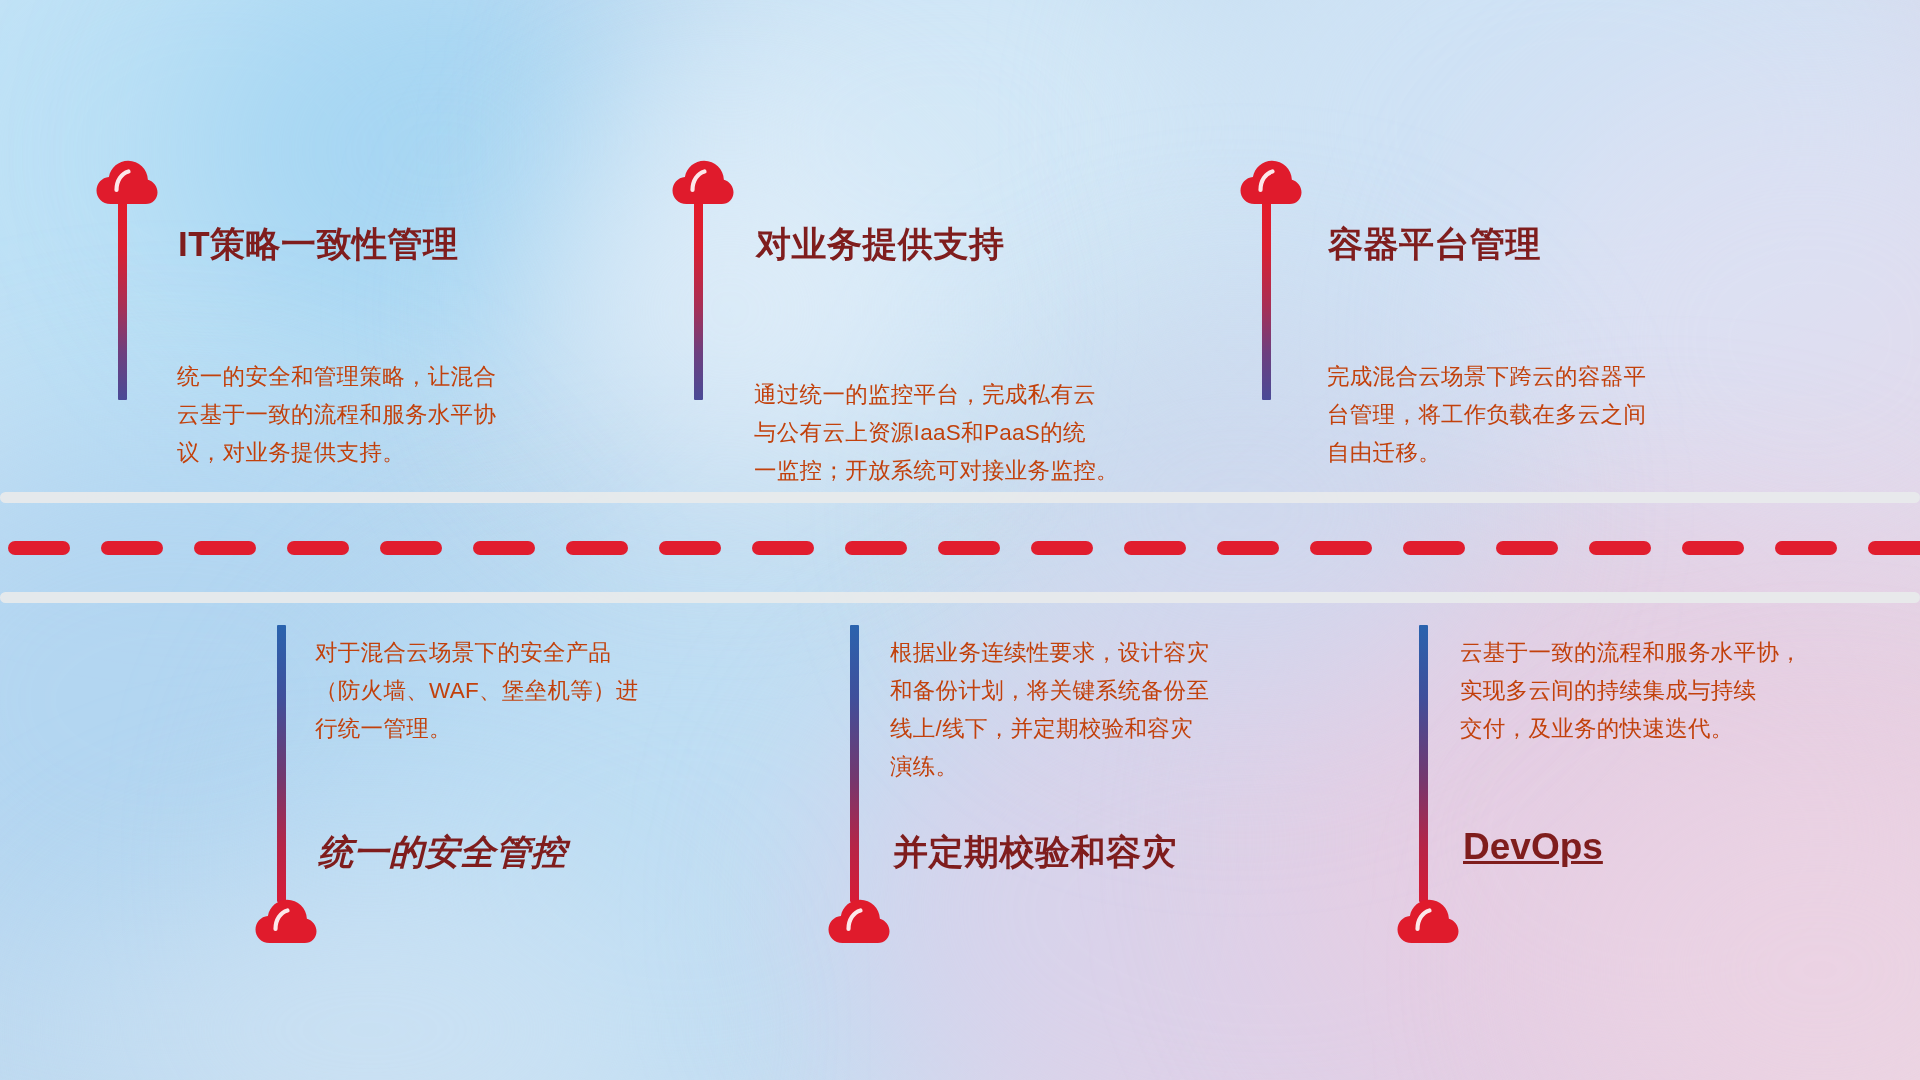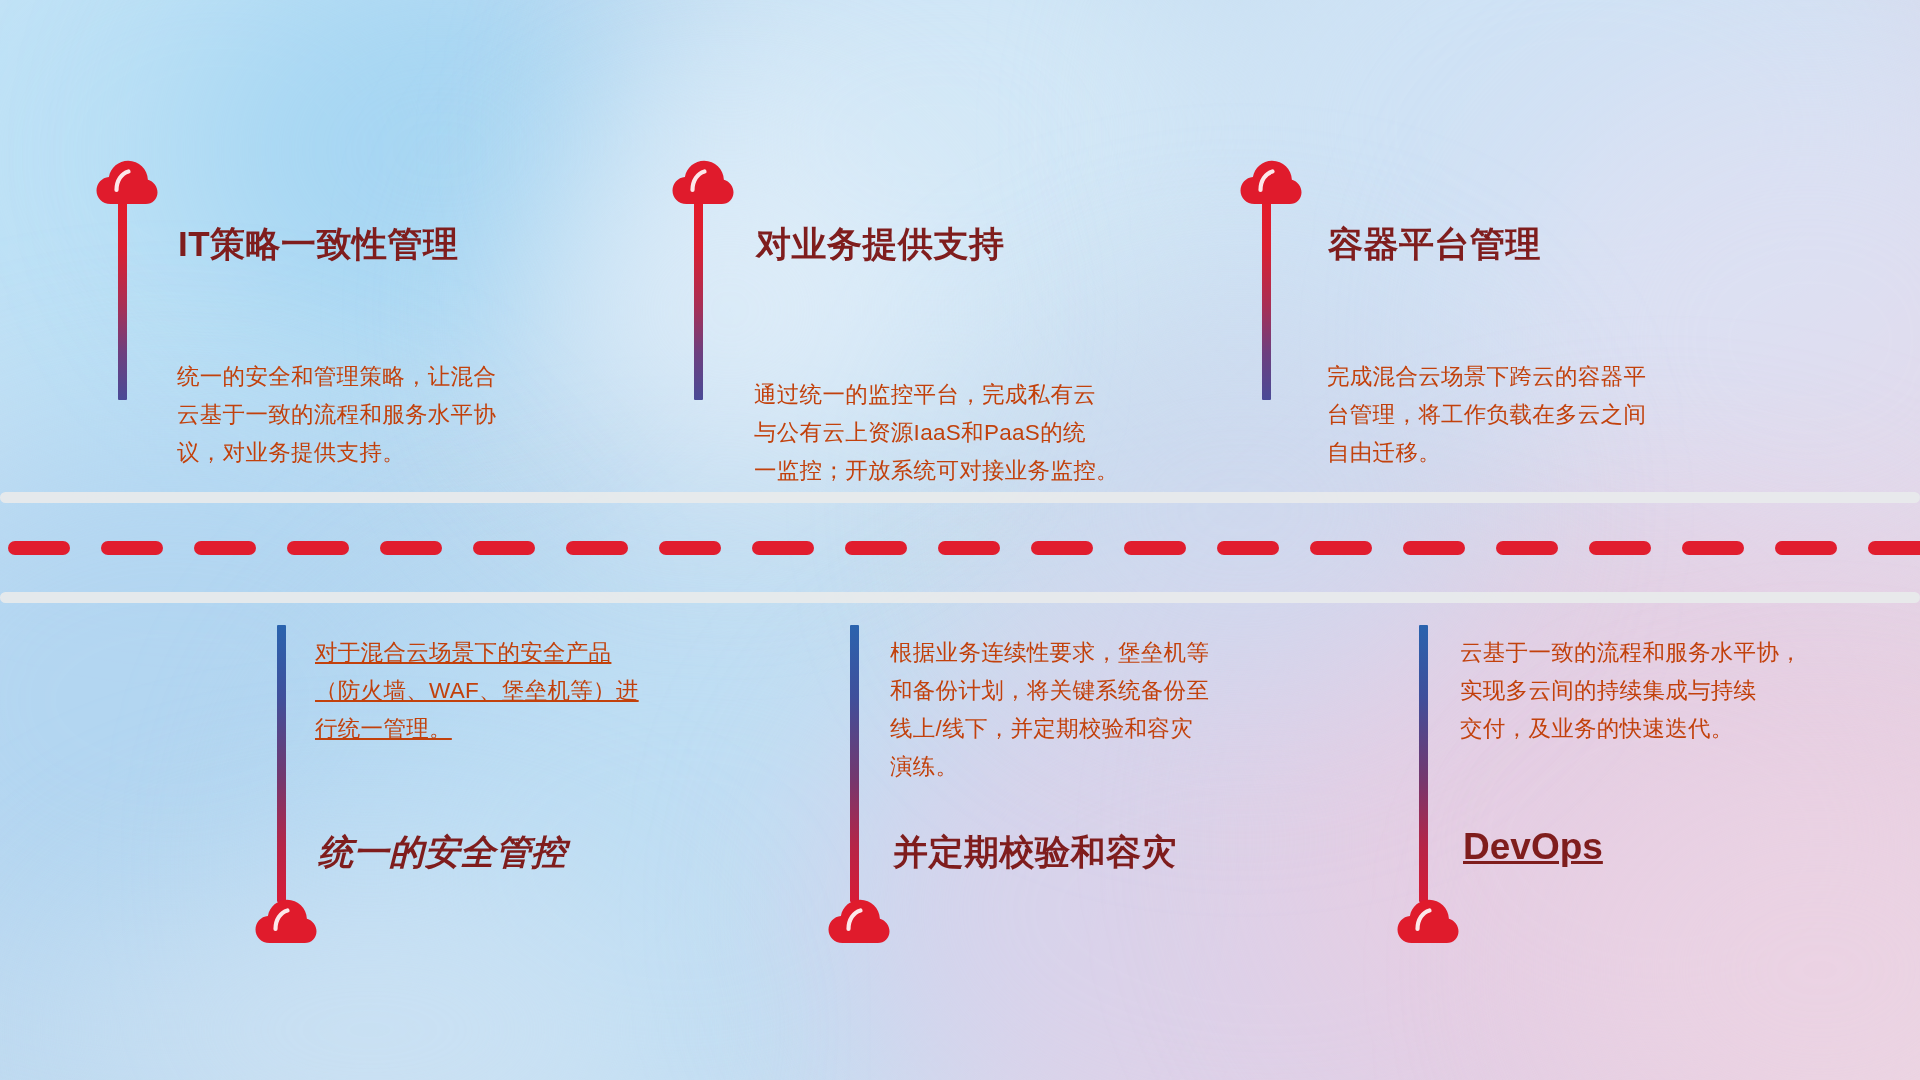--- a/index.html
+++ b/index.html
@@ -154,35 +154,35 @@
 
 <div class="pin" style="left:255px;top:625px;">
   <div class="stem stem-up" style="width:9px;height:277px;margin-left:22px;"></div>
   <div class="cloud" style="margin-top:-3px;">
     <svg viewBox="0 0 62 45" aria-hidden="true">
       <path d="M14.5 44 C6.3 44 0.5 38.2 0.5 30.6 C0.5 23.4 5.9 17.7 12.9 17.1 C14.6 7.6 22.6 0.8 32.2 0.8 C42.9 0.8 51.4 9.2 51.9 19.7 C57.6 21.3 61.5 26.4 61.5 32.4 C61.5 38.9 56.3 44 49.8 44 Z" fill="#e01b2c"></path>
       <path d="M20.5 30 C20.5 20.5 25.5 13.5 32.5 11.5" stroke="#ffffff" stroke-width="4.2" stroke-linecap="round" fill="none" opacity=".9"></path>
     </svg>
   </div>
 </div>
-<div class="body" style="left:315px;top:634px;width:430px;text-decoration:underline;">对于混合云场景下的安全产品
+<div class="body" style="left:315px;top:634px;width:430px;">对于混合云场景下的安全产品
 （防火墙、WAF、堡垒机等）进
 行统一管理。</div>
 <div class="title" style="left:318px;top:829px;font-style:italic;">统一的安全管控</div>
 
 <div class="pin" style="left:828px;top:625px;">
   <div class="stem stem-up" style="width:9px;height:277px;margin-left:22px;"></div>
   <div class="cloud" style="margin-top:-3px;">
     <svg viewBox="0 0 62 45" aria-hidden="true">
       <path d="M14.5 44 C6.3 44 0.5 38.2 0.5 30.6 C0.5 23.4 5.9 17.7 12.9 17.1 C14.6 7.6 22.6 0.8 32.2 0.8 C42.9 0.8 51.4 9.2 51.9 19.7 C57.6 21.3 61.5 26.4 61.5 32.4 C61.5 38.9 56.3 44 49.8 44 Z" fill="#e01b2c"></path>
       <path d="M20.5 30 C20.5 20.5 25.5 13.5 32.5 11.5" stroke="#ffffff" stroke-width="4.2" stroke-linecap="round" fill="none" opacity=".9"></path>
     </svg>
   </div>
 </div>
-<div class="body" style="left:890px;top:634px;width:430px;">根据业务连续性要求，堡垒机等
+<div class="body" style="left:890px;top:634px;width:430px;">根据业务连续性要求，设计容灾
 和备份计划，将关键系统备份至
 线上/线下，并定期校验和容灾
 演练。</div>
 <div class="title" style="left:893px;top:829px;">并定期校验和容灾</div>
 
 <div class="pin" style="left:1397px;top:625px;">
   <div class="stem stem-up" style="width:9px;height:277px;margin-left:22px;"></div>
   <div class="cloud" style="margin-top:-3px;">
     <svg viewBox="0 0 62 45" aria-hidden="true">
       <path d="M14.5 44 C6.3 44 0.5 38.2 0.5 30.6 C0.5 23.4 5.9 17.7 12.9 17.1 C14.6 7.6 22.6 0.8 32.2 0.8 C42.9 0.8 51.4 9.2 51.9 19.7 C57.6 21.3 61.5 26.4 61.5 32.4 C61.5 38.9 56.3 44 49.8 44 Z" fill="#e01b2c"></path>

